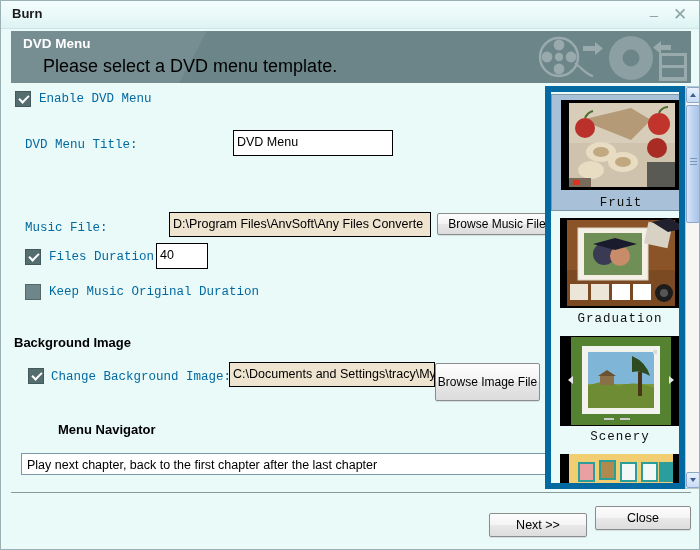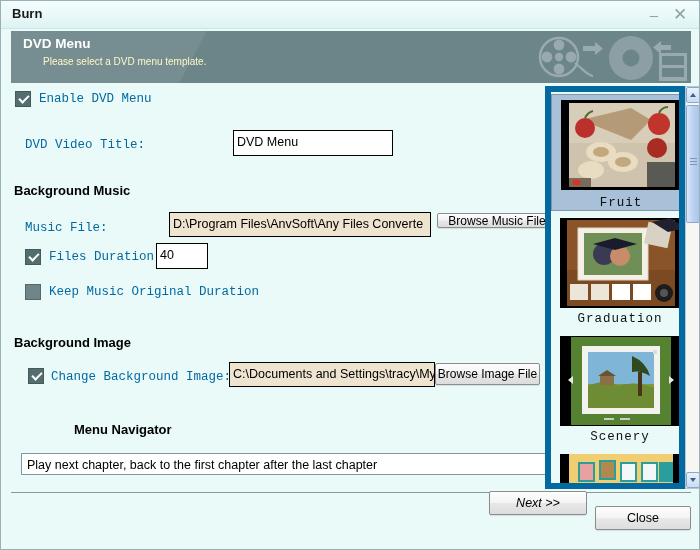--- a/index.html
+++ b/index.html
@@ -54,21 +54,21 @@
     background: rgba(255,255,255,0.07);
     transform: skewX(-28deg);
     pointer-events: none;
   }
   .header-title {
     position: absolute; left: 12px; top: 5px;
     font-size: 13.5px; font-weight: bold; color: #ffffff;
   }
   .header-sub {
     position: absolute; left: 32px; top: 25px;
-    font-size: 10px; color: #fef9c3;
+    font-size: 18px; color: #000000;
   }
   .header-art {
     position: absolute; right: 0px; top: 0px;
     width: 160px; height: 52px;
     opacity: 0.30;
   }
 
   
   .form {
     position: absolute; left: 10px; top: 84px;
@@ -302,48 +302,47 @@
         <rect x="128" y="22" width="28" height="3" fill="#ffffff"></rect>
       </g>
     </svg>
   </div>
 
   <div class="form">
 
     <div class="cbx on" style="left:4px; top:6px;"></div>
     <div class="lbl" style="left:28px; top:7px; font-size:12.5px;">Enable DVD Menu</div>
 
-    <div class="lbl" style="left:14px; top:53px;">DVD Video Title:</div>
+    <div class="lbl" style="left:14px; top:53px;">DVD Menu Title:</div>
     <div class="tinput" style="left:222px; top:45px; width:160px; height:26px;">DVD Menu</div>
 
-    <div class="section" style="left:3px; top:98px;">Background Music</div>
 
     <div class="lbl" style="left:14px; top:136px;">Music File:</div>
     <div class="tinput path" style="left:158px; top:127px; width:262px; height:25px;">D:\Program Files\AnvSoft\Any Files Converte</div>
-    <div class="btn" style="left:426px; top:128px; width:110px; height:15px;padding-left:10px;">
+    <div class="btn" style="left:426px; top:128px; width:110px; height:22px;padding-left:10px;">
       <div class="ctr">Browse Music File</div>
     </div>
 
     <div class="cbx on" style="left:14px; top:164px;"></div>
     <div class="lbl" style="left:38px; top:165px;">Files Duration:</div>
     <div class="tinput" style="left:145px; top:158px; width:52px; height:26px;">40</div>
 
     <div class="cbx off" style="left:14px; top:199px;"></div>
     <div class="lbl" style="left:38px; top:200px;">Keep Music Original Duration</div>
 
     <div class="section" style="left:3px; top:250px;">Background Image</div>
 
     <div class="cbx on" style="left:17px; top:283px;"></div>
     <div class="lbl" style="left:40px; top:285px;">Change Background Image:</div>
     <div class="tinput path" style="left:206px; top:277px; width:206px; height:25px;margin-left:12px;">C:\Documents and Settings\tracy\My</div>
-    <div class="btn" style="left:424px; top:278px; width:105px; height:22px;">
+    <div class="btn" style="left:424px; top:278px; width:105px; height:38px;">
       <div class="ctr">Browse Image File</div>
     </div>
 
-    <div class="section" style="left:19px; top:337px;padding-left:44px;">Menu Navigator</div>
+    <div class="section" style="left:3px; top:337px;padding-left:44px;">Menu Navigator</div>
     <div class="sel" style="left:10px; top:368px; width:572px; height:22px;">
       <span>Play next chapter, back to the first chapter after the last chapter</span>
       <span class="sel-arrow"></span>
     </div>
   </div>
 
   <div class="tplpanel">
 
     <div class="tpl sel" style="top:2px; height:117px;">
       <svg class="thumb" style="top:5px;" viewBox="0 0 122 90">
@@ -438,16 +437,16 @@
       <div class="sgrip">
         <i></i>
           <i></i>
           <i></i>
       </div>
     </div>
     <div class="sbtn down" style="bottom:0px;"></div>
   </div>
 
   <div class="divider"></div>
-  <div class="footer-btn" style="left:488px; top:490px; width:98px; height:24px;font-style:italic;">Next &gt;&gt;</div>
+  <div class="footer-btn" style="left:488px; top:512px; width:98px; height:24px;">Next &gt;&gt;</div>
   <div class="footer-btn" style="left:594px; top:505px; width:96px; height:24px;">Close</div>
 
 </div>
 
 </body></html>

